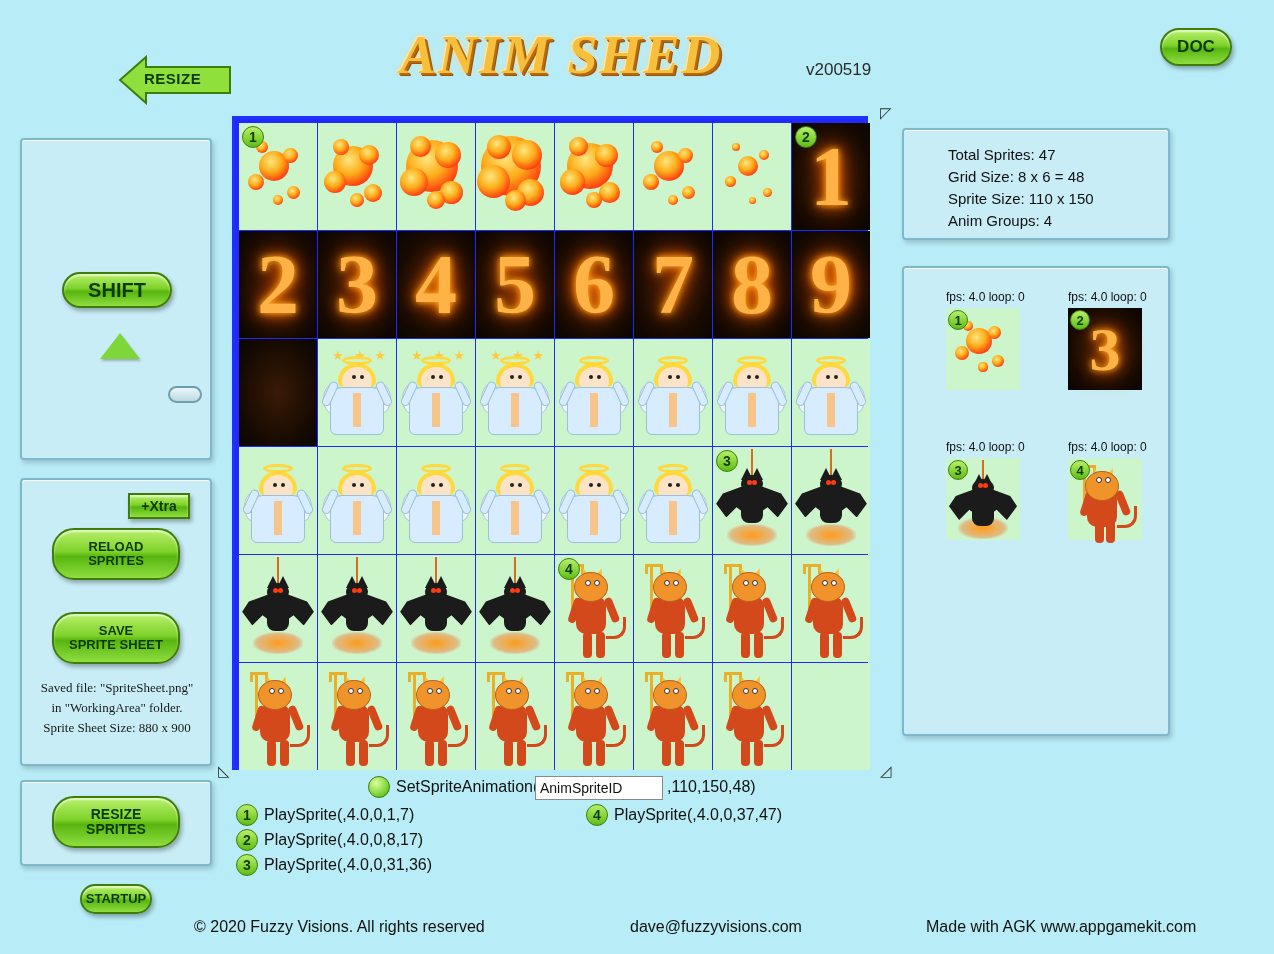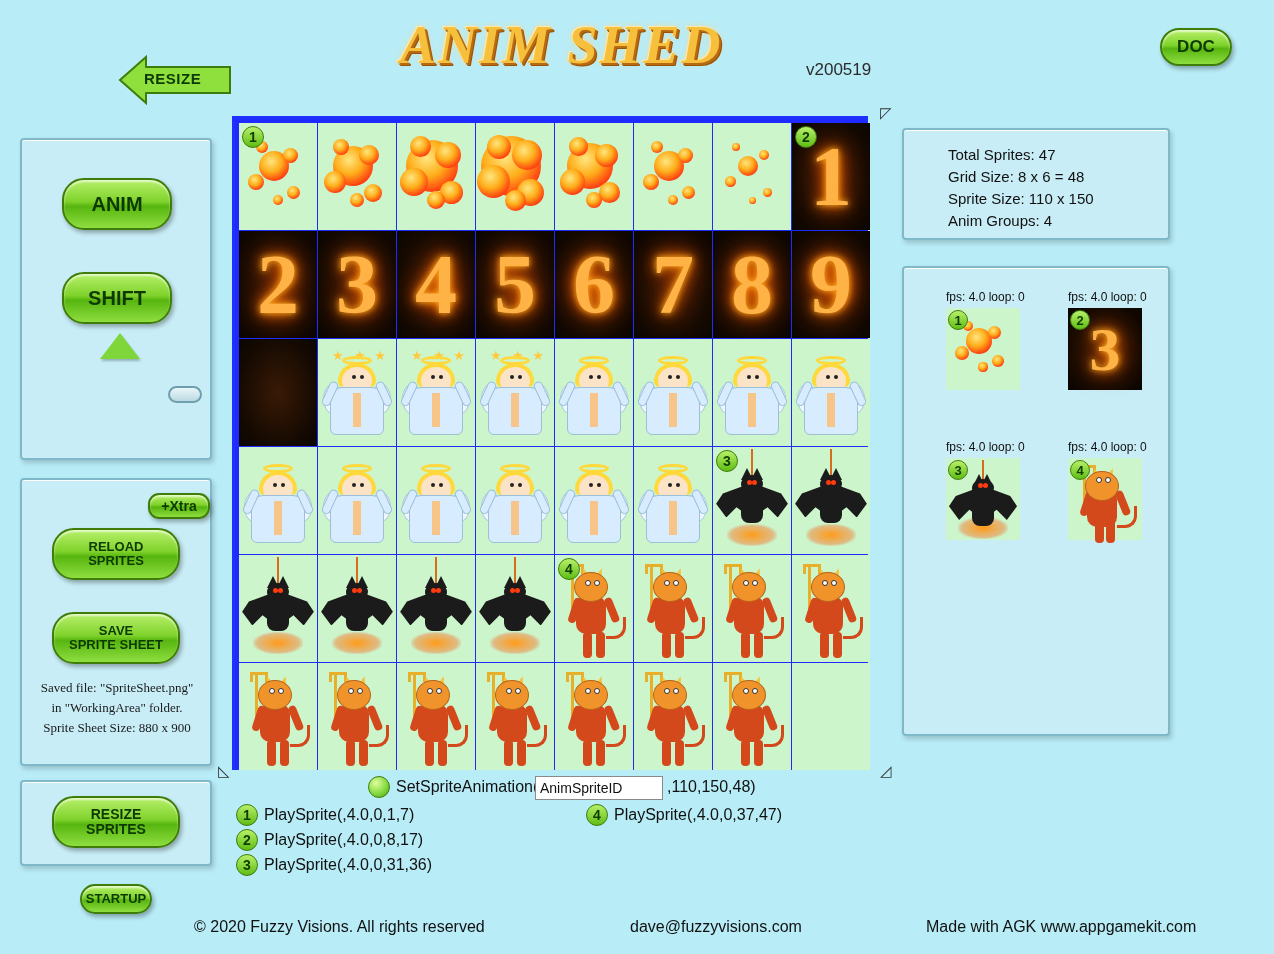--- a/index.html
+++ b/index.html
@@ -12,21 +12,21 @@
   }
   #app {
     position: relative;
     width: 1274px; height: 954px;
     background: #b8ecf7;
   }
 
   
   .title {
     position: absolute;
-    left: 400px; top: 14px;
+    left: 400px; top: 24px;
     font-family: "Liberation Serif", serif;
     font-style: italic;
     font-weight: bold;
     font-size: 54px;
     letter-spacing: 2px;
     color: #f6bf3c;
     text-shadow:
       2px 2px 0 #b86a12,
       3px 3px 0 #9a5409,
       -1px -1px 0 #ffe9a8,
@@ -83,42 +83,42 @@
   #doc-button {
     position: absolute;
     left: 1160px; top: 28px;
     width: 72px; height: 38px;
     font-size: 17px;
   }
 
   
   #left-panel-1 { position: absolute; left: 20px; top: 138px; width: 192px; height: 322px; }
   #anim-button   { position: absolute; left: 62px;  top: 178px; width: 110px; height: 52px; font-size: 20px; }
-  #shift-button  { position: absolute; left: 62px;  top: 272px; width: 110px; height: 52px; font-size: 20px; align-items: center; }
+  #shift-button  { position: absolute; left: 62px;  top: 272px; width: 110px; height: 36px; font-size: 20px; align-items: center; }
   #delete-button { position: absolute; left: 62px;  top: 370px; width: 110px; height: 52px; font-size: 20px; }
   #shift-up-tri {
     position: absolute; left: 100px; top: 333px;
     width: 0; height: 0;
     border-left: 20px solid transparent;
     border-right: 20px solid transparent;
     border-bottom: 26px solid #7ed63a;
     filter: drop-shadow(1px 2px 1px rgba(0,0,0,.25));
   }
   #delete-toggle {
     position: absolute; left: 168px; top: 386px;
     width: 34px; height: 17px;
     background: linear-gradient(to bottom,#eaf7fb,#bcd9e2);
     border: 2px solid #6f9fae;
     border-radius: 9px;
   }
 
   #left-panel-2 { position: absolute; left: 20px; top: 478px; width: 192px; height: 288px; }
   #xtra-button {
-    position: absolute; left: 148px; top: 493px;
-    width: 62px; height: 26px; font-size: 14px; border-radius: 11px;
+    position: absolute; left: 128px; top: 493px;
+    width: 62px; height: 26px; font-size: 14px; border-radius: 0;
   }
   #reload-button { position: absolute; left: 52px; top: 528px; width: 128px; height: 52px; font-size: 13px; }
   #save-button   { position: absolute; left: 52px; top: 612px; width: 128px; height: 52px; font-size: 13px; }
   .saved-info {
     position: absolute; left: 28px; top: 678px; width: 178px;
     font-size: 13px; color: #1a1a1a; text-align: center; line-height: 1.55;
     font-family: "Liberation Serif", serif;
   }
 
   #left-panel-3 { position: absolute; left: 20px; top: 780px; width: 192px; height: 86px; }
@@ -292,23 +292,20 @@
     <polygon points="28,2 28,12 112,12 112,38 28,38 28,48 2,25" fill="#8fe03c" stroke="#3f7d0a" stroke-width="2"></polygon>
   </svg>
   <span>RESIZE</span>
 </div>
 
 <div class="gbtn" id="doc-button">
   <span>DOC</span>
 </div>
 
 <div class="panel" id="left-panel-1"></div>
-<div class="gbtn" id="anim-button">
-  <span>ANIM</span>
-</div>
 <div class="gbtn" id="shift-button">
   <span>SHIFT</span>
 </div>
 <div id="shift-up-tri"></div>
 <div id="delete-toggle"></div>
 
 <div class="panel" id="left-panel-2"></div>
 <div class="gbtn" id="xtra-button">
   <span>+Xtra</span>
 </div>

